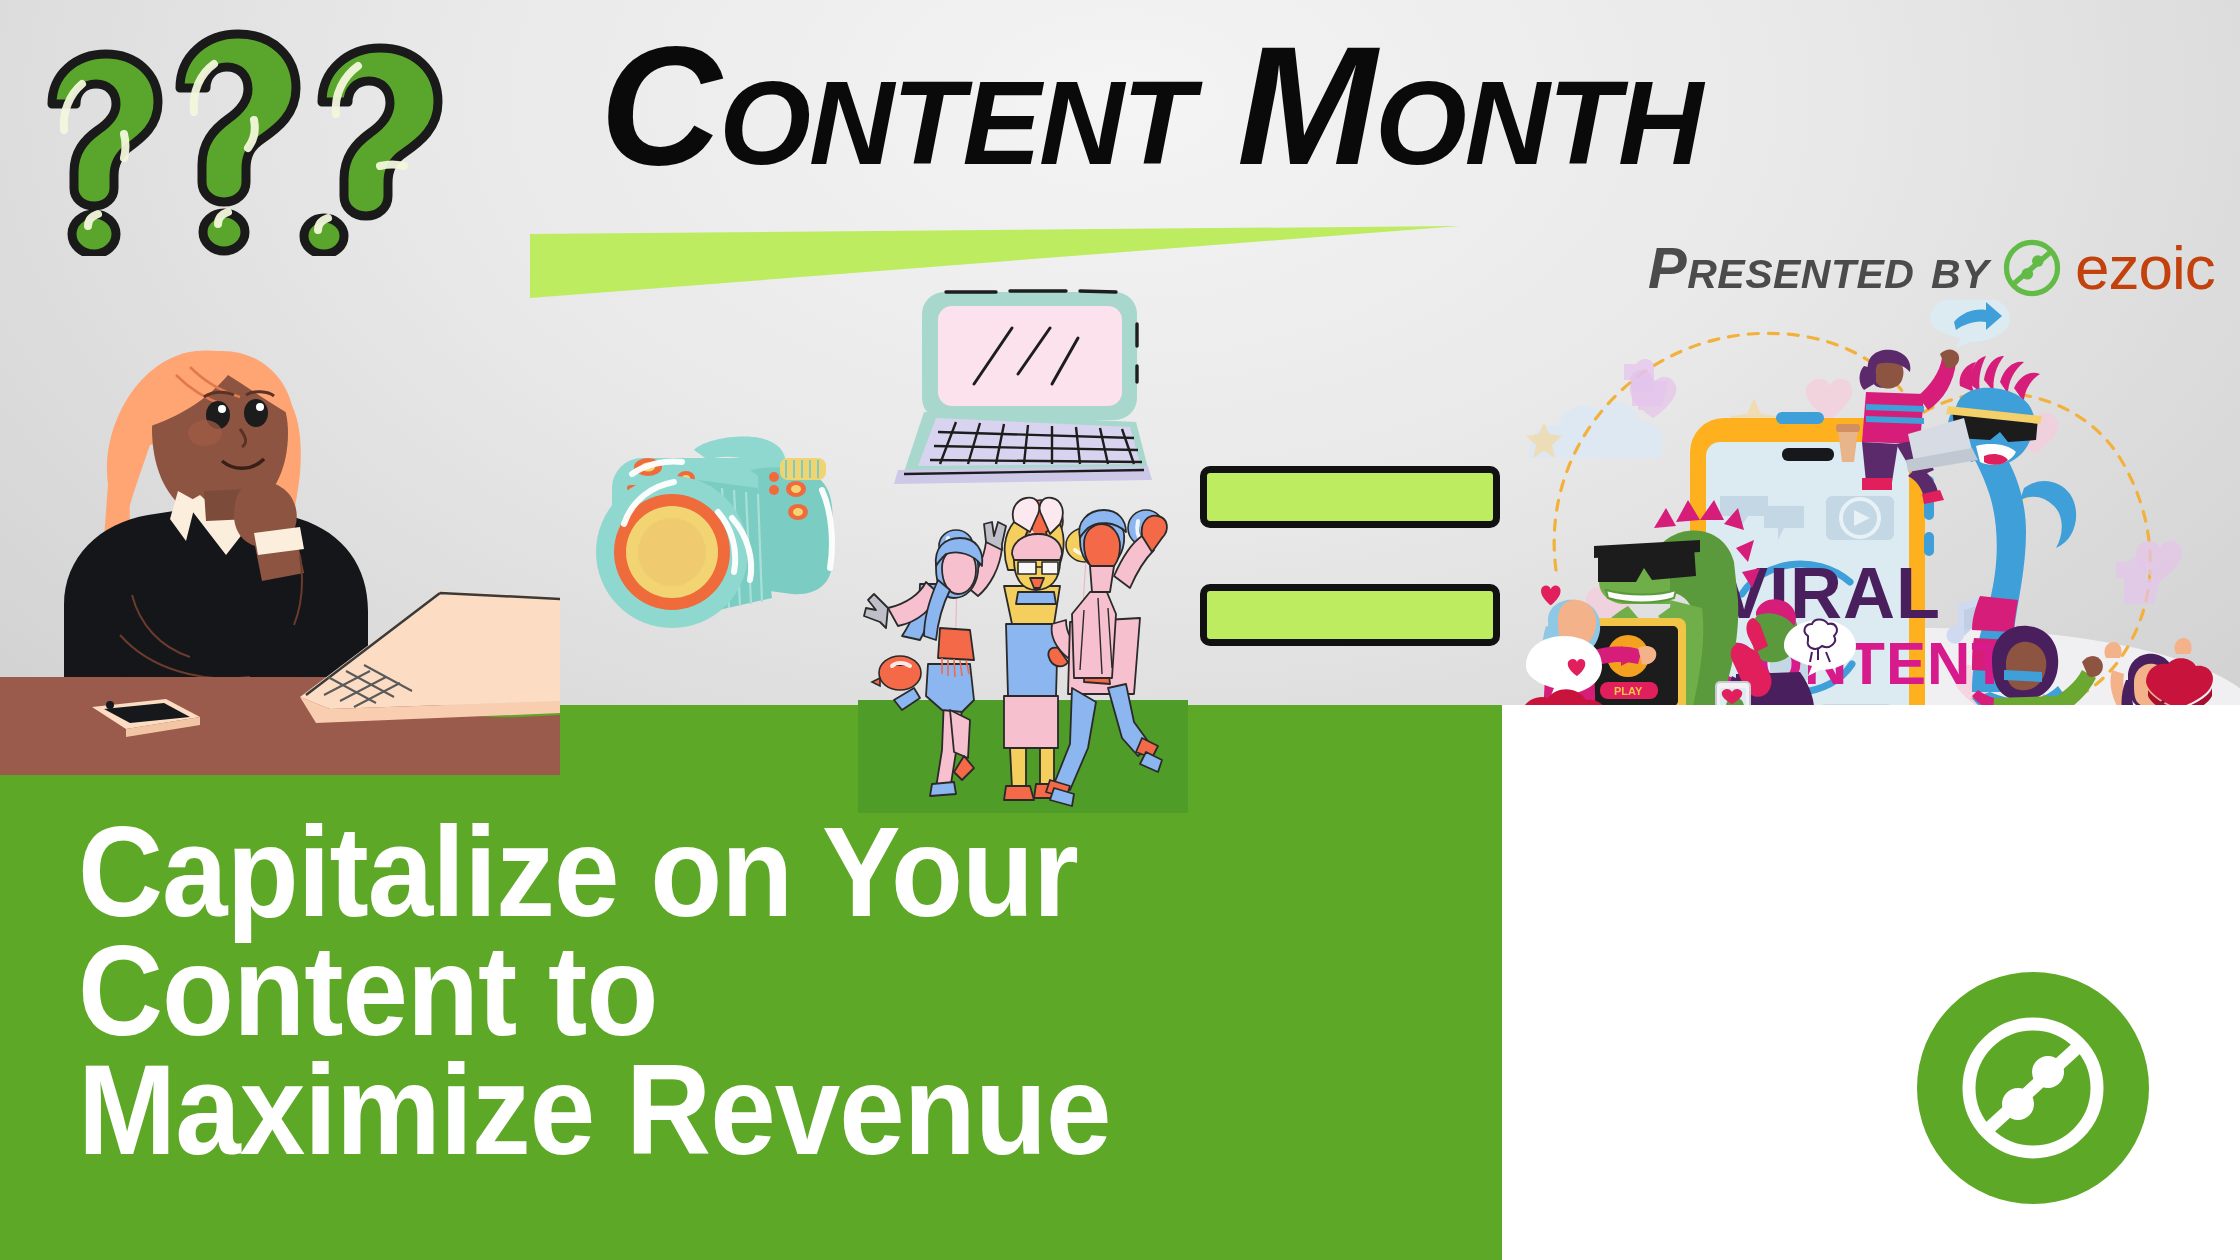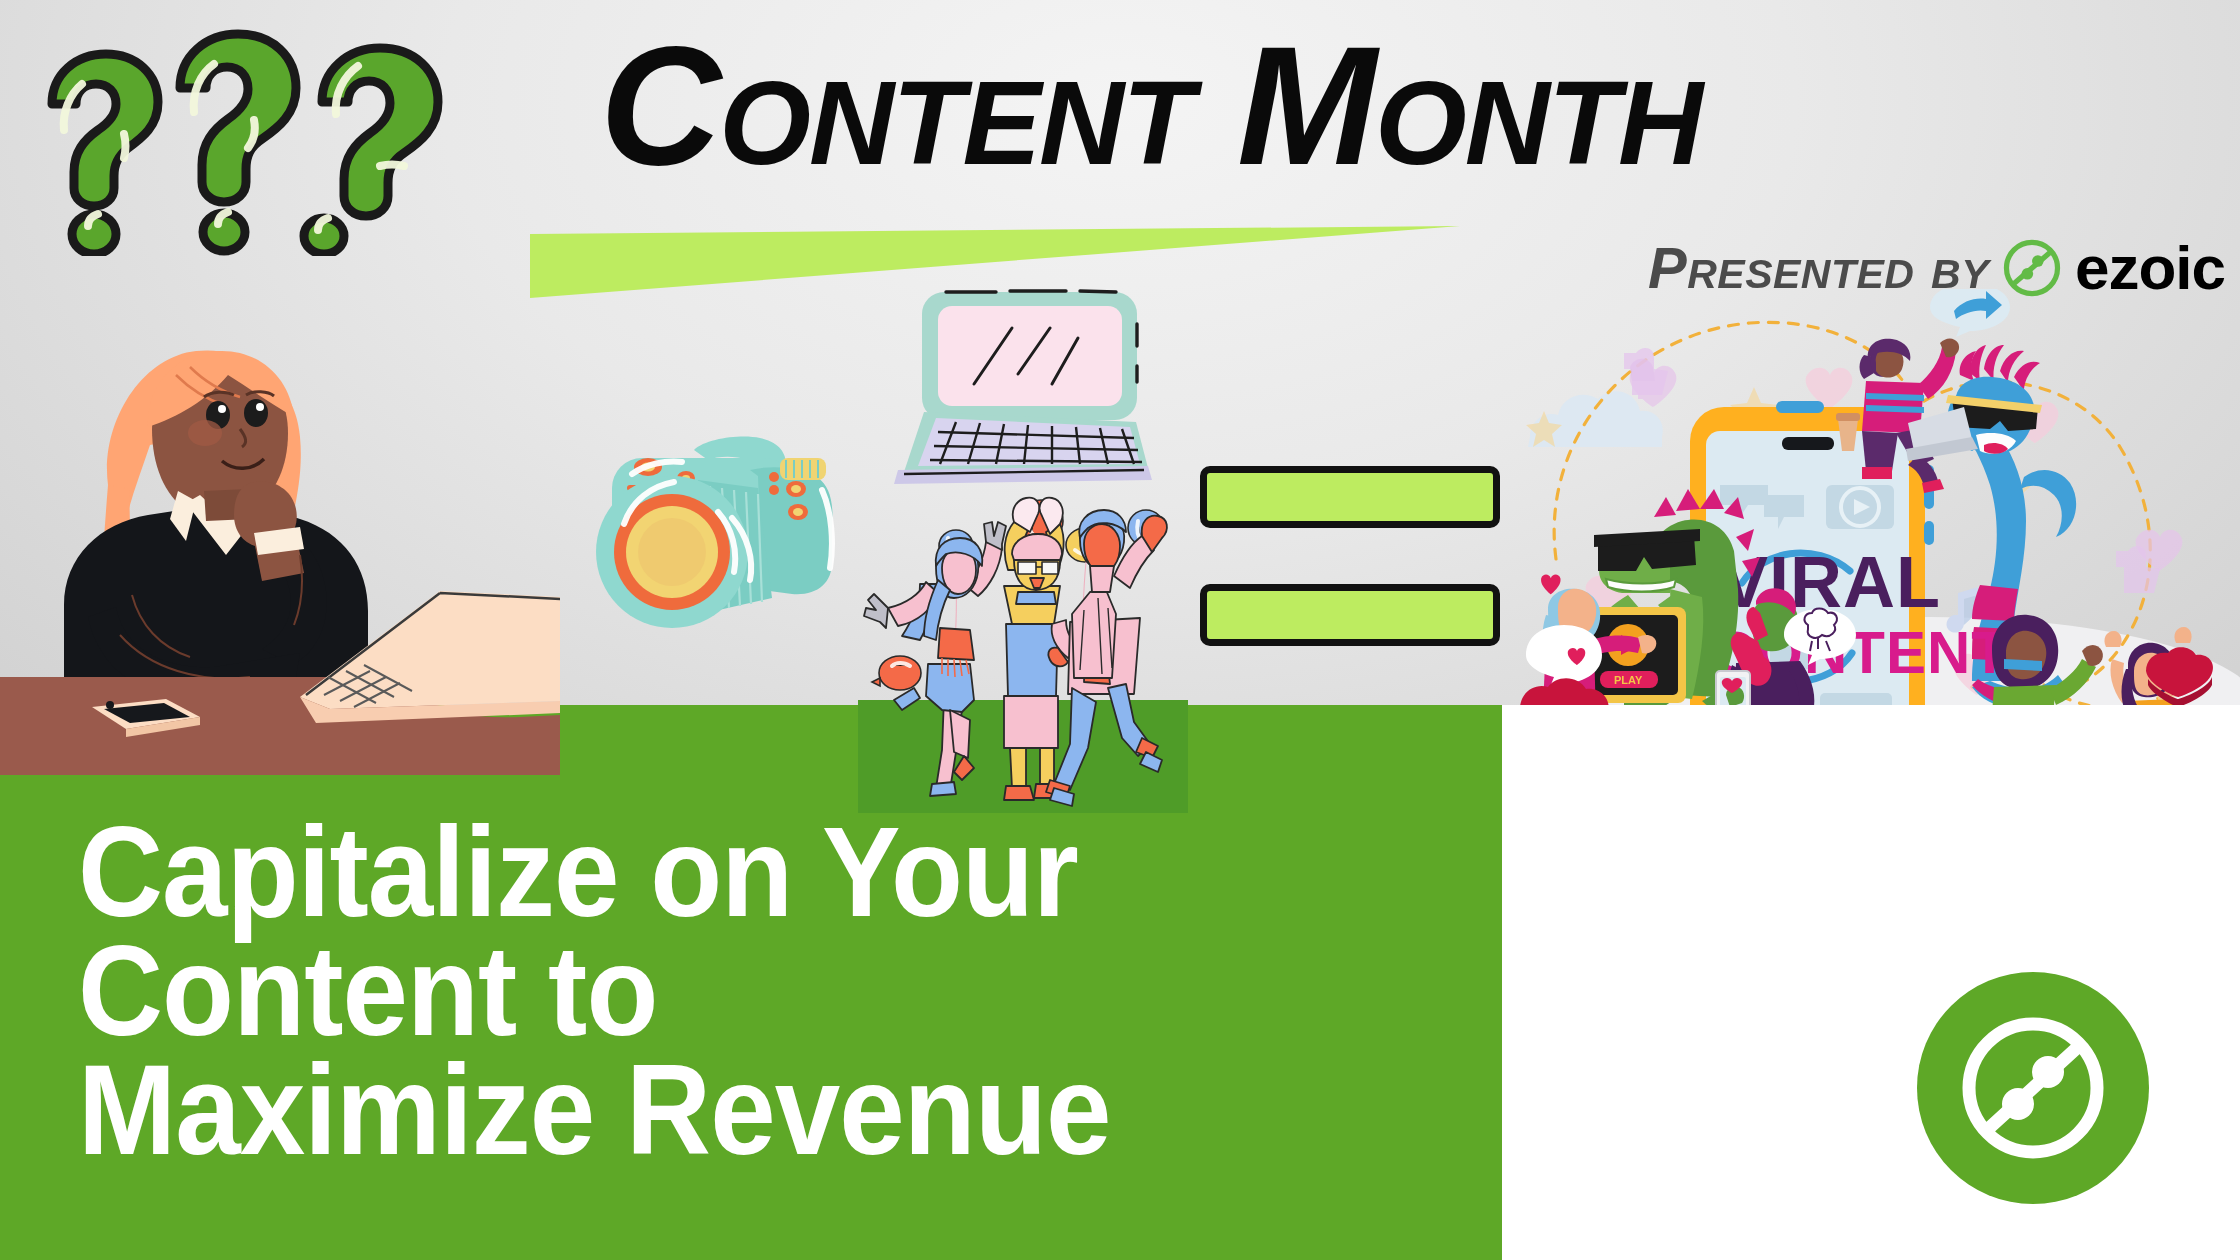--- a/index.html
+++ b/index.html
@@ -48,22 +48,22 @@
   }
   .presented-txt {
     font-family:"Liberation Sans", sans-serif;
     font-weight:bold; font-style:italic;
     font-size:58px; letter-spacing:0.5px;
     color:#4b4b4b;
     font-variant:small-caps;
   }
   .ezoic-word {
     font-family:"Liberation Sans", sans-serif;
-    font-weight:bold; font-size:62px; letter-spacing:-1px;
-    color:#000000;
+    font-weight:normal; font-size:62px; letter-spacing:-1px;
+    color:#c2410c;
     text-align:right;
   }
 
   
   .ez-mark { width:58px; height:58px; position:relative; flex:0 0 auto; }
   .ez-mark svg { width:100%; height:100%; display:block; }
 
   
   .wedge {
     position:absolute; left:530px; top:226px; width:930px; height:72px;
@@ -100,21 +100,21 @@
   .qmarks { position:absolute; left:28px; top:26px; width:420px; height:230px; }
   .qmarks svg { width:100%; height:100%; display:block; }
 
   
   .ill { position:absolute; }
   .ill svg { display:block; width:100%; height:100%; }
   .ill-woman  { left:0;     top:305px; width:560px;  height:470px; }
   .ill-camera { left:590px; top:420px; width:260px;  height:235px; }
   .ill-laptop { left:890px; top:272px; width:265px;  height:220px; }
   .ill-party  { left:858px; top:488px; width:330px;  height:325px; }
-  .ill-viral  { left:1520px;top:289px; width:720px;  height:520px; }
+  .ill-viral  { left:1520px;top:300px; width:720px;  height:520px; }
 </style>
 </head>
 <body>
 
 <div id="stage">
 
   <div class="bg-grad"></div>
   <div class="bg-white-lower"></div>
   <div class="green-panel"></div>
 

